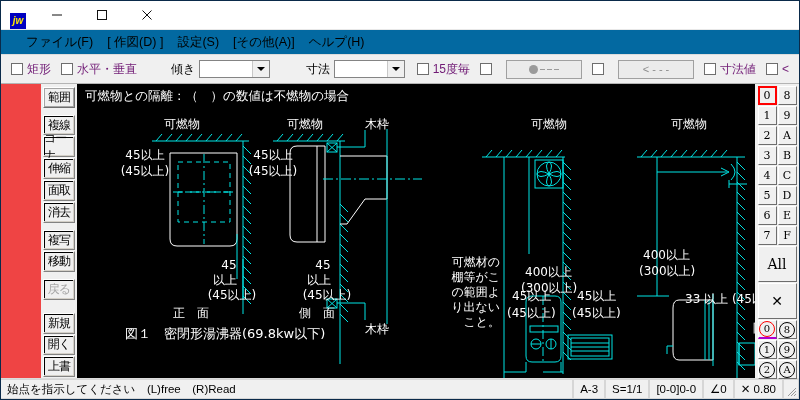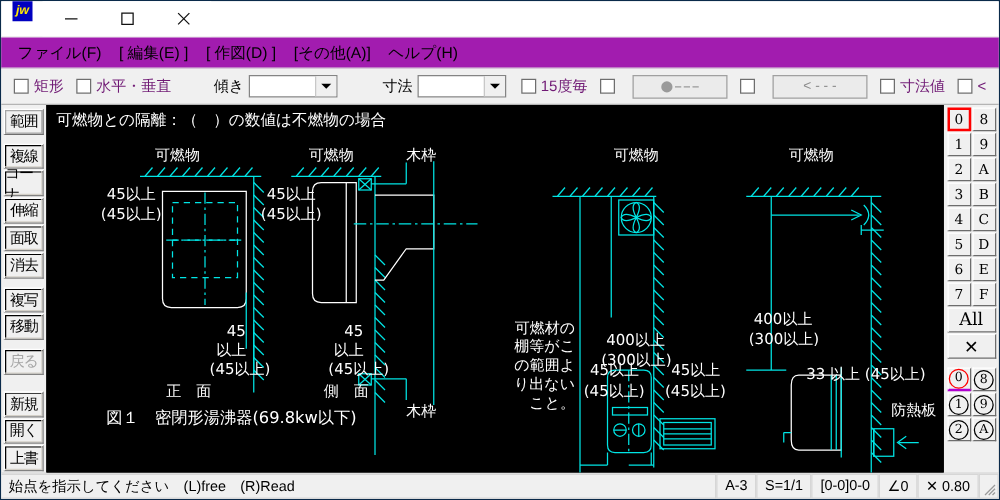--- a/index.html
+++ b/index.html
@@ -12,42 +12,42 @@
   }
   #app{
     position:relative;width:800px;height:400px;
     box-sizing:border-box;
     border:1px solid #0a2a4a;
     background:#f0f0f0;
     display:flex;flex-direction:column;
   }
   
   .titlebar{
-    height:28px;flex:0 0 28px;display:flex;align-items:flex-start;
+    height:28px;flex:0 0 28px;display:flex;align-items:flex-end;
     background:#ffffff;
     border-bottom:1px solid #e8e8e8;
   }
   .app-icon{
     width:16px;height:16px;margin-left:9px;margin-right:8px;
     background:#0000c0;position:relative;flex:0 0 16px;
     display:flex;align-items:center;justify-content:center;
     font-size:10px;font-weight:bold;font-style:italic;color:#ffe800;
     line-height:1;
   }
   .title-text{font-size:12.5px;color:#000;flex:1 1 auto;}
   .wbtns{display:flex;height:28px;}
   .wbtn{
     width:45px;height:28px;display:flex;align-items:center;justify-content:center;
     font-size:12px;color:#111;background:#ffffff;
   }
   .wbtn svg{display:block;}
   
   .menubar{
     height:24px;flex:0 0 24px;display:flex;align-items:center;
-    background:#a21caf;padding-left:6px;
+    background:#0369a1;padding-left:18px;
     border-bottom:1px solid #dcdcdc;
   }
   .menuitem{
     padding:3px 7px;font-size:12.5px;color:#000;white-space:nowrap;
   }
   
   .toolbar{
     height:28px;flex:0 0 28px;display:flex;align-items:center;
     background:#f0f0f0;padding-left:10px;gap:0px;
     border-bottom:1px solid #b4b4b4;
@@ -77,21 +77,21 @@
   }
   .btn-line{
     height:19px;min-width:76px;box-sizing:border-box;
     background:#ebebeb;border:1px solid #a0a0a0;
     display:flex;align-items:center;justify-content:center;gap:2px;
     margin-right:10px;padding:0 5px;color:#8a8a8a;font-size:11px;
   }
   .dot{width:9px;height:9px;border-radius:50%;background:#9a9a9a;display:block;}
   .dash{width:5px;height:1px;background:#9a9a9a;display:block;}
   
-  .body{flex:1 1 auto;display:flex;min-height:0;background:#a3a3a3;}
+  .body{flex:1 1 auto;display:flex;min-height:0;background:#ef4444;padding-left:40px;}
   .sidebar{
     width:36px;flex:0 0 36px;background:#f0f0f0;
     display:flex;flex-direction:column;align-items:center;
     padding-top:3px;box-sizing:border-box;
   }
   .sbtn{
     width:32px;height:21px;box-sizing:border-box;
     background:#f0f0f0;border:1px solid #fff;
     border-right-color:#828282;border-bottom-color:#828282;
     box-shadow:inset -1px -1px 0 #d4d0c8, 1px 1px 0 #000 inset;
@@ -120,21 +120,21 @@
   }
   .rrow{display:flex;gap:1px;margin-bottom:1px;}
   .rbtn{
     width:19px;height:19px;box-sizing:border-box;
     background:#f0f0f0;
     border:1px solid #ffffff;border-right-color:#6d6d6d;border-bottom-color:#6d6d6d;
     display:flex;align-items:center;justify-content:center;
     font-size:11px;color:#000;font-family:"DejaVu Serif",serif;
   }
   .rbtn.selred{border:2px solid #ff0000;}
-  .rbtn.wide{width:39px;height:20px;font-size:14px;}
+  .rbtn.wide{width:39px;height:36px;font-size:14px;}
   .rcircle{
     width:19px;height:19px;box-sizing:border-box;position:relative;
     background:#f0f0f0;border:1px solid #ffffff;
     border-right-color:#6d6d6d;border-bottom-color:#6d6d6d;
     display:flex;align-items:center;justify-content:center;
   }
   .rcircle .ring{
     width:14px;height:14px;border-radius:50%;border:1px solid #000;
     display:flex;align-items:center;justify-content:center;
     font-size:10px;color:#000;font-family:"DejaVu Serif",serif;line-height:1;
@@ -182,22 +182,22 @@
         <svg width="12" height="12" viewBox="0 0 12 12">
             <line x1="1.5" y1="1.5" x2="10.5" y2="10.5" stroke="#111" stroke-width="1"></line>
             <line x1="10.5" y1="1.5" x2="1.5" y2="10.5" stroke="#111" stroke-width="1"></line>
           </svg>
       </div>
     </div>
   </div>
 
   <div class="menubar">
     <div class="menuitem">ファイル(F)</div>
-    <div class="menuitem">[ 編集(E) ]</div>
     <div class="menuitem">[ 作図(D) ]</div>
+    <div class="menuitem">設定(S)</div>
     <div class="menuitem">[その他(A)]</div>
     <div class="menuitem">ヘルプ(H)</div>
   </div>
 
   <div class="toolbar">
     <div class="cbwrap">
       <span class="cbox"></span>
       <span class="cblabel">矩形</span>
     </div>
     <div class="cbwrap">

